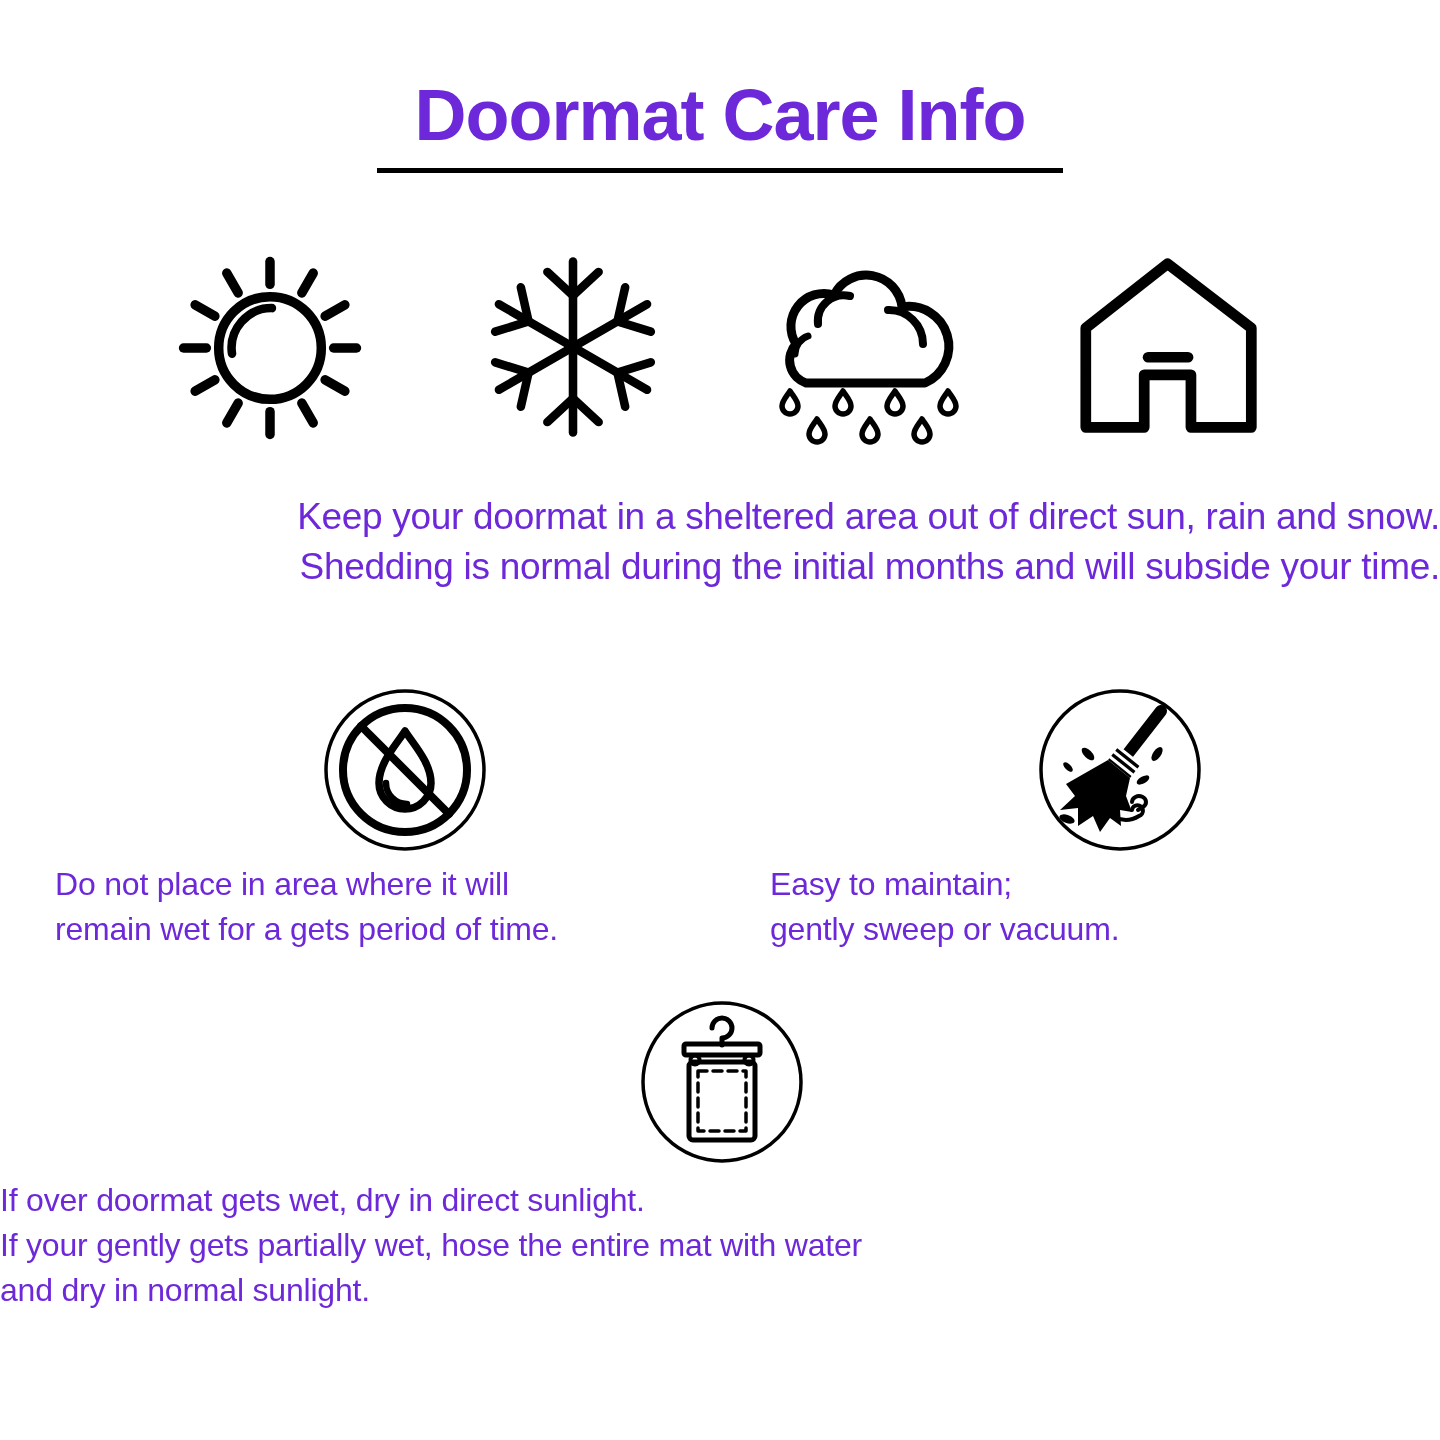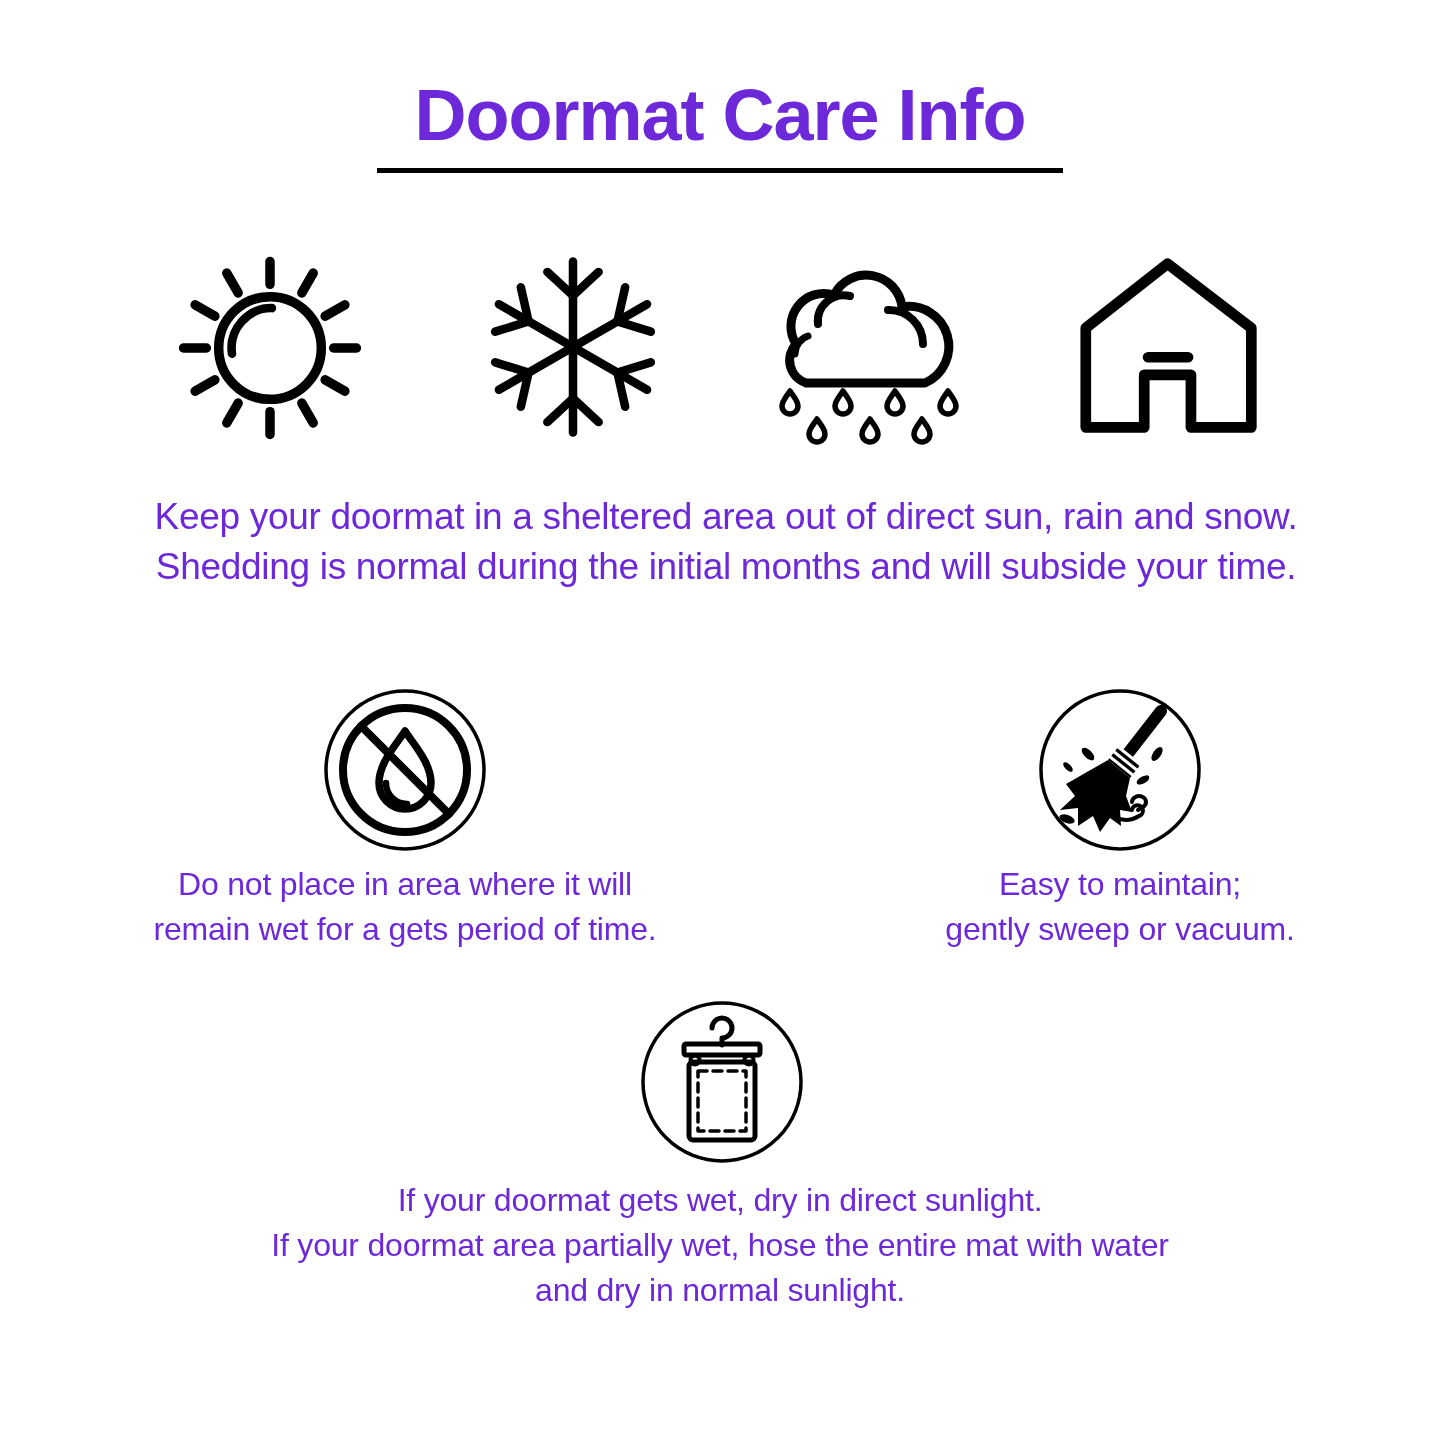--- a/index.html
+++ b/index.html
@@ -2,23 +2,23 @@
 <html><head>
 <meta charset="utf-8">
 <style>
   html,body{margin:0;padding:0;background:#fff;}
   .page{position:relative;width:1440px;height:1408px;background:#fff;color:#6d28d9;
         font-family:"Liberation Sans","DejaVu Sans",sans-serif;overflow:hidden;}
   .abs{position:absolute;}
   h1.title{margin:0;position:absolute;top:74px;left:0;right:0;text-align:center;
            font-size:72px;font-weight:bold;letter-spacing:-1px;}
   .title-underline{position:absolute;top:168px;left:377px;width:686px;height:5px;background:#000;}
-  .intro{position:absolute;top:492px;left:12px;right:0;text-align:center;
+  .intro{position:absolute;top:492px;left:12px;right:0;text-align:right;
          font-size:37px;line-height:50px;letter-spacing:-0.3px;}
-  .caption{position:absolute;font-size:32px;line-height:45px;text-align:center;letter-spacing:-0.2px;}
+  .caption{position:absolute;font-size:32px;line-height:45px;text-align:left;letter-spacing:-0.2px;}
   .caption-left{top:862px;left:55px;width:700px;}
   .caption-right{top:862px;left:770px;width:700px;}
   .caption-bottom{top:1178px;left:0;right:0;}
   svg{display:block;}
   .stroke{fill:none;stroke:#000;stroke-linecap:round;stroke-linejoin:round;}
 </style>
 </head>
 <body>
 
 <div class="page">
@@ -168,18 +168,18 @@
       <path class="stroke" stroke-width="5" d="M 100 63 L 100 56 A 10 10 0 1 0 90 46"></path>
       <rect class="stroke" stroke-width="5" fill="#fff" x="62" y="62" width="76" height="11" rx="2"></rect>
       <rect class="stroke" stroke-width="5" fill="#fff" x="67" y="80" width="66" height="78" rx="4"></rect>
       <rect class="stroke" stroke-width="3.5" fill="none" stroke-dasharray="9 6" x="76" y="89" width="48" height="60"></rect>
       <circle class="stroke" stroke-width="4" fill="#fff" cx="73" cy="78" r="4.5"></circle>
       <circle class="stroke" stroke-width="4" fill="#fff" cx="127" cy="78" r="4.5"></circle>
     </svg>
   </div>
 
   <div class="caption caption-bottom">
-    <div>If your doormat gets wet, dry in direct sunlight.</div>
-    <div>If your doormat area partially wet, hose the entire mat with water</div>
+    <div>If over doormat gets wet, dry in direct sunlight.</div>
+    <div>If your gently gets partially wet, hose the entire mat with water</div>
     <div>and dry in normal sunlight.</div>
   </div>
 
 </div>
 
 </body></html>

